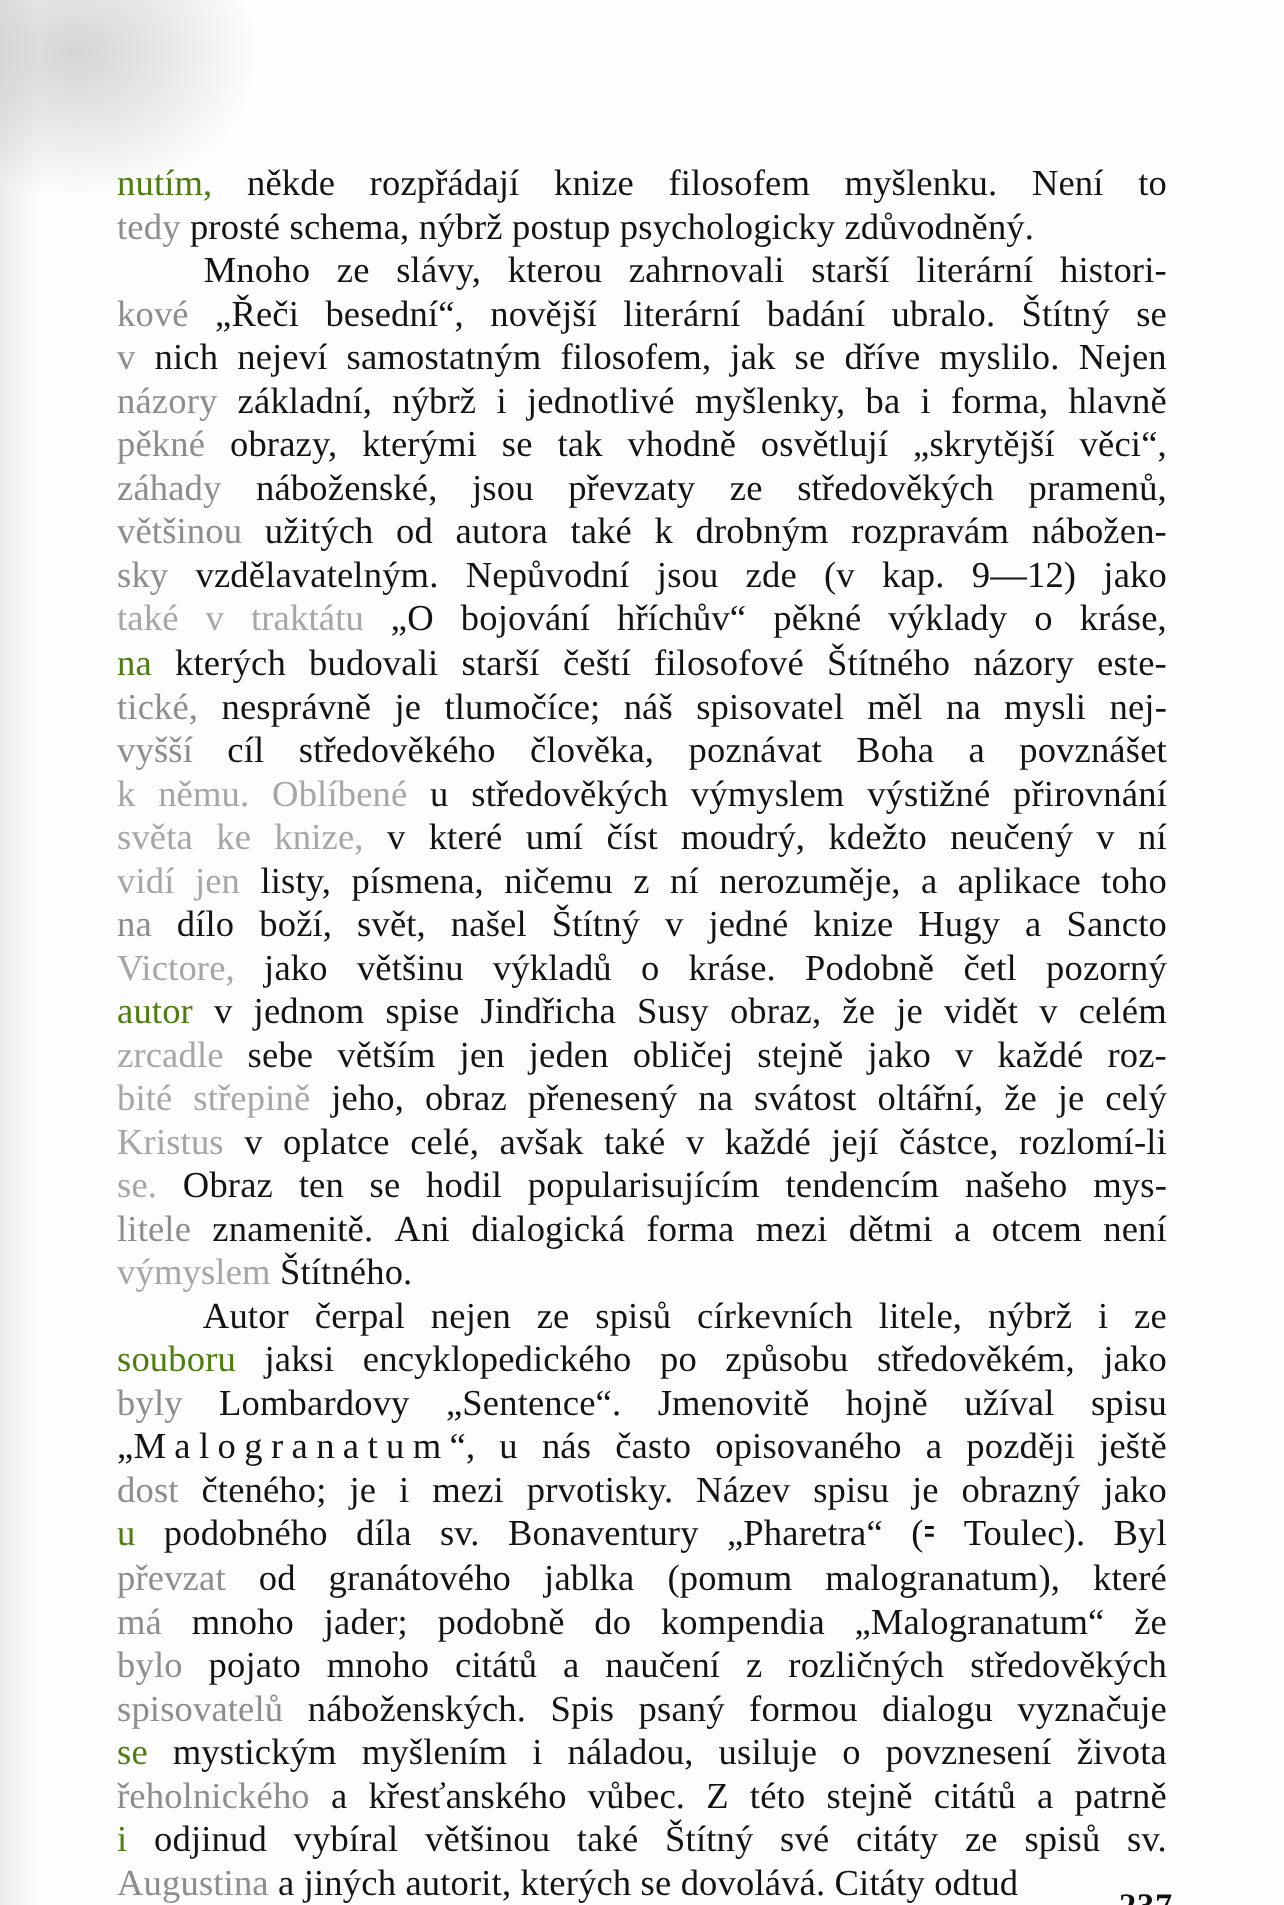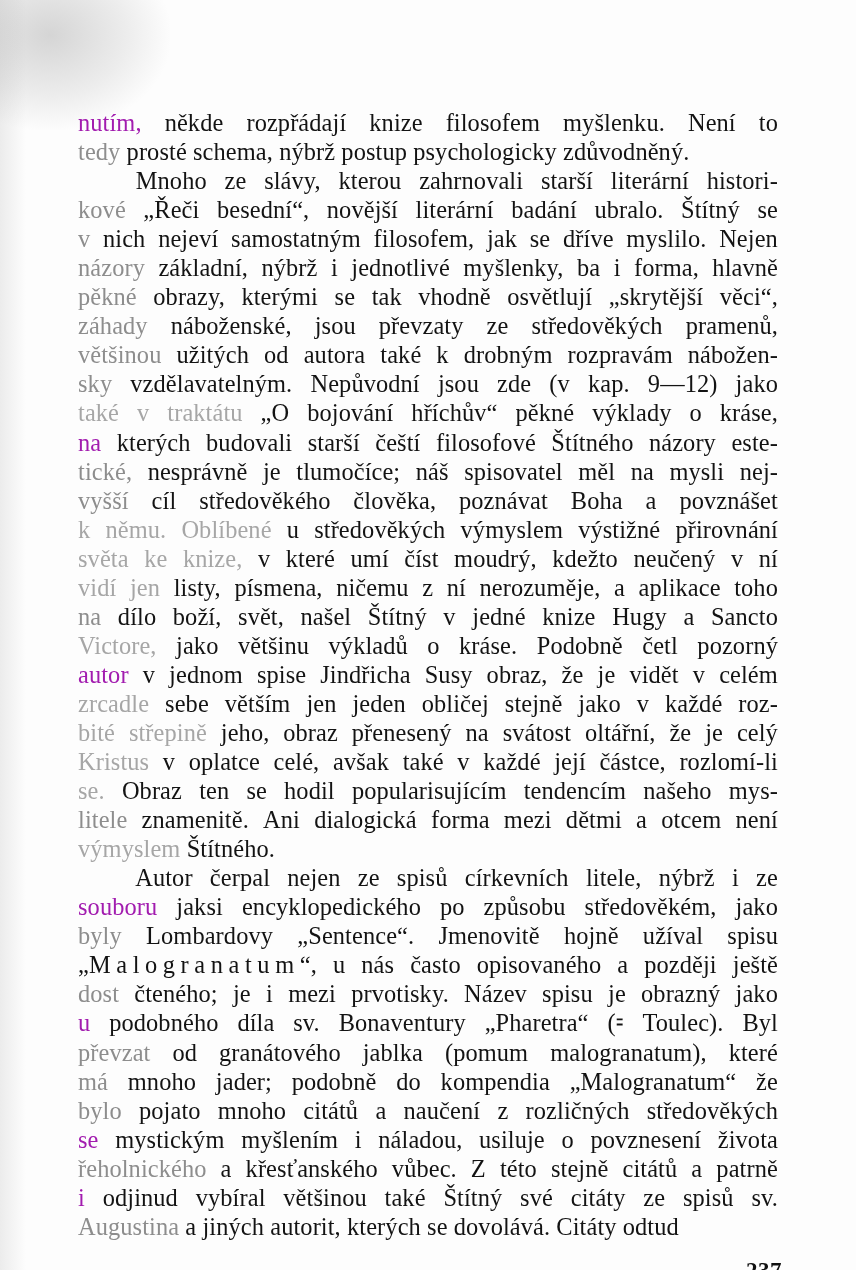--- a/index.html
+++ b/index.html
@@ -70,21 +70,21 @@
   .ln > span {
     display: inline-block;
   }
   
   .indent-sp {
     display: inline-block;
     width: 40px;
   }
 
   
-  .faded   { color: #a21caf; }
+  .faded   { color: #4d7c0f; }
   .faded2  { color: #8d8d8d; text-align: center; }
   .faded3  { color: #a6a6a6; }
 
   
   .sperr { letter-spacing: 5.6px; }
 
   .folio {
     position: absolute;
     right: 74px;
     top: 1216px;
@@ -132,20 +132,21 @@
       <div class="ln flush"><span class="faded3">výmyslem</span><span> Štítného.</span></div>
       <div class="ln"><span class="indent-sp"></span><span>Autor</span><span>čerpal</span><span>nejen</span><span>ze</span><span>spisů</span><span>církevních</span><span>litele,</span><span>nýbrž</span><span>i</span><span>ze</span></div>
       <div class="ln"><span class="faded">souboru</span><span>jaksi</span><span>encyklopedického</span><span>po</span><span>způsobu</span><span>středověkém,</span><span>jako</span></div>
       <div class="ln"><span class="faded2">byly</span><span>Lombardovy</span><span>„Sentence“.</span><span>Jmenovitě</span><span>hojně</span><span>užíval</span><span>spisu</span></div>
       <div class="ln"><span>„<span class="sperr">Malogranatum</span>“,</span><span>u</span><span>nás</span><span>často</span><span>opisovaného</span><span>a</span><span>později</span><span>ještě</span></div>
       <div class="ln"><span class="faded2">dost</span><span>čteného;</span><span>je</span><span>i</span><span>mezi</span><span>prvotisky.</span><span>Název</span><span>spisu</span><span>je</span><span>obrazný</span><span>jako</span></div>
       <div class="ln"><span class="faded">u</span><span>podobného</span><span>díla</span><span>sv.</span><span>Bonaventury</span><span>„Pharetra“</span><span>(⹀</span><span>Toulec).</span><span>Byl</span></div>
       <div class="ln"><span class="faded2">převzat</span><span>od</span><span>granátového</span><span>jablka</span><span>(pomum</span><span>malogranatum),</span><span>které</span></div>
       <div class="ln"><span class="faded2">má</span><span>mnoho</span><span>jader;</span><span>podobně</span><span>do</span><span>kompendia</span><span>„Malogranatum“</span><span>že</span></div>
       <div class="ln"><span class="faded2">bylo</span><span>pojato</span><span>mnoho</span><span>citátů</span><span>a</span><span>naučení</span><span>z</span><span>rozličných</span><span>středověkých</span></div>
+      <div class="ln"><span class="faded2">spisovatelů</span><span>náboženských.</span><span>Spis</span><span>psaný</span><span>formou</span><span>dialogu</span><span>vyznačuje</span></div>
       <div class="ln"><span class="faded">se</span><span>mystickým</span><span>myšlením</span><span>i</span><span>náladou,</span><span>usiluje</span><span>o</span><span>povznesení</span><span>života</span></div>
       <div class="ln"><span class="faded2">řeholnického</span><span>a</span><span>křesťanského</span><span>vůbec.</span><span>Z</span><span>této</span><span>stejně</span><span>citátů</span><span>a</span><span>patrně</span></div>
       <div class="ln"><span class="faded">i</span><span>odjinud</span><span>vybíral</span><span>většinou</span><span>také</span><span>Štítný</span><span>své</span><span>citáty</span><span>ze</span><span>spisů</span><span>sv.</span></div>
       <div class="ln flush"><span class="faded2">Augustina</span><span> a jiných autorit, kterých se dovolává. Citáty odtud</span></div>
     </div>
 
   <div class="folio">237</div>
 
 </div>
 

